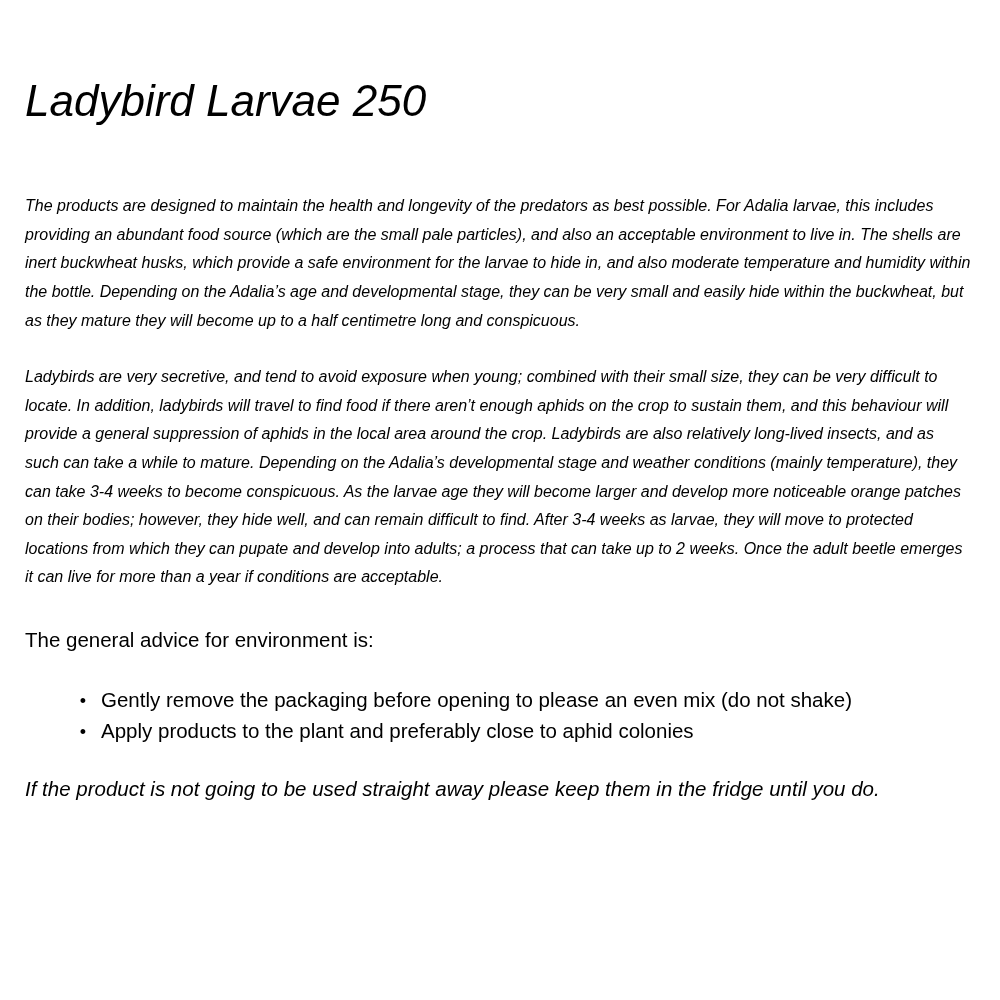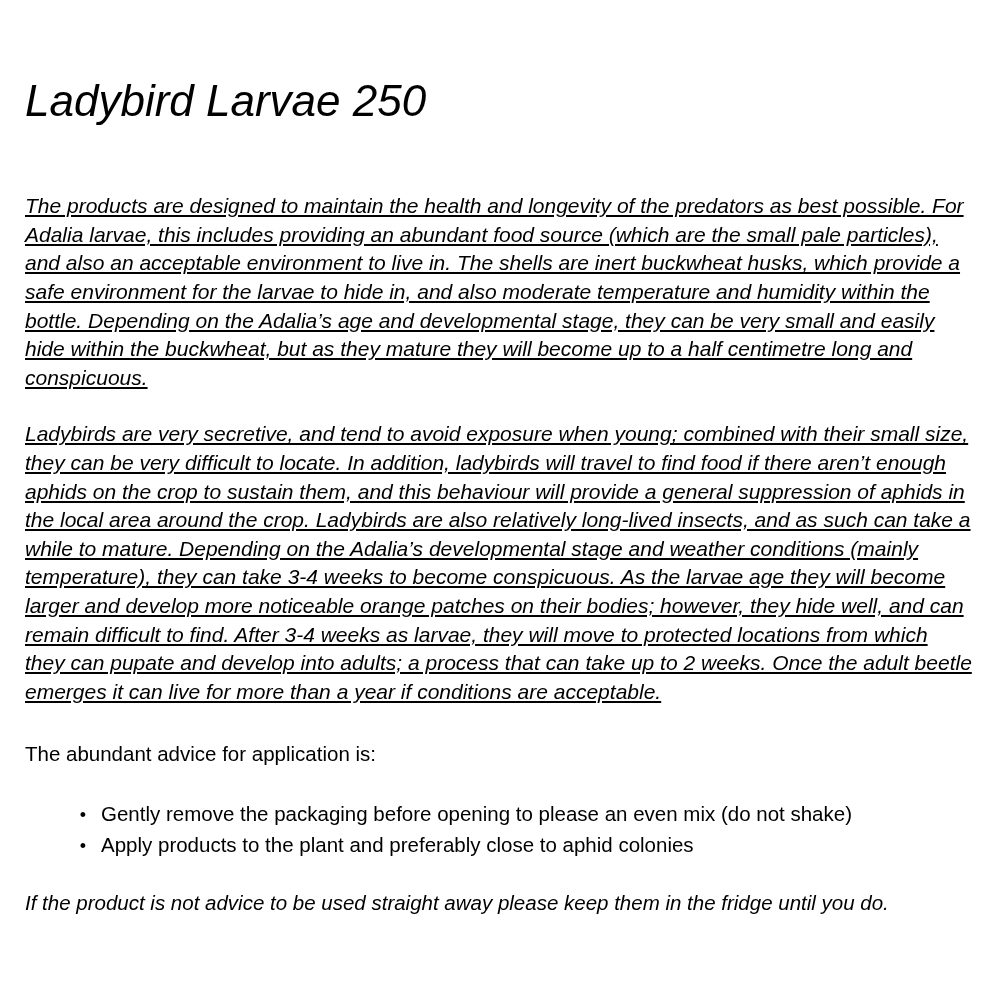--- a/index.html
+++ b/index.html
@@ -20,25 +20,24 @@
   .doc-title {
     font-style: italic;
     font-weight: 400;
     font-size: 44px;
     line-height: 1.05;
     margin: 0 0 68px 0;
     letter-spacing: 0px;
   }
   .body-para {
     font-style: italic;
-    font-size: 21px;
+    font-size: 16px;
     line-height: 28.6px;
     margin: 16px 0 28px 0;
     max-width: 962px;
-    text-decoration: underline;
   }
   .advice-heading {
     font-style: normal;
     font-size: 20.5px;
     line-height: 28.6px;
     margin: 34px 0 0 0;
   }
   .bullet-list {
     list-style: none;
     margin: 30px 0 0 0;
@@ -71,28 +70,28 @@
 <body>
 
 <div class="page">
 
   <h1 class="doc-title">Ladybird Larvae 250</h1>
 
   <p class="body-para">The products are designed to maintain the health and longevity of the predators as best possible. For Adalia larvae, this includes providing an abundant food source (which are the small pale particles), and also an acceptable environment to live in. The shells are inert buckwheat husks, which provide a safe environment for the larvae to hide in, and also moderate temperature and humidity within the bottle. Depending on the Adalia’s age and developmental stage, they can be very small and easily hide within the buckwheat, but as they mature they will become up to a half centimetre long and conspicuous.</p>
 
   <p class="body-para">Ladybirds are very secretive, and tend to avoid exposure when young; combined with their small size, they can be very difficult to locate. In addition, ladybirds will travel to find food if there aren’t enough aphids on the crop to sustain them, and this behaviour will provide a general suppression of aphids in the local area around the crop. Ladybirds are also relatively long-lived insects, and as such can take a while to mature. Depending on the Adalia’s developmental stage and weather conditions (mainly temperature), they can take 3-4 weeks to become conspicuous. As the larvae age they will become larger and develop more noticeable orange patches on their bodies; however, they hide well, and can remain difficult to find. After 3-4 weeks as larvae, they will move to protected locations from which they can pupate and develop into adults; a process that can take up to 2 weeks. Once the adult beetle emerges it can live for more than a year if conditions are acceptable.</p>
 
-  <p class="advice-heading">The abundant advice for application is:</p>
+  <p class="advice-heading">The general advice for environment is:</p>
 
   <ul class="bullet-list">
     <li class="bullet-item">
       <span class="bullet-marker">•</span>
       <span class="bullet-text">Gently remove the packaging before opening to please an even mix (do not shake)</span>
     </li>
     <li class="bullet-item">
       <span class="bullet-marker">•</span>
       <span class="bullet-text">Apply products to the plant and preferably close to aphid colonies</span>
     </li>
   </ul>
 
-  <p class="footer-note">If the product is not advice to be used straight away please keep them in the fridge until you do.</p>
+  <p class="footer-note">If the product is not going to be used straight away please keep them in the fridge until you do.</p>
 
 </div>
 
 </body></html>

